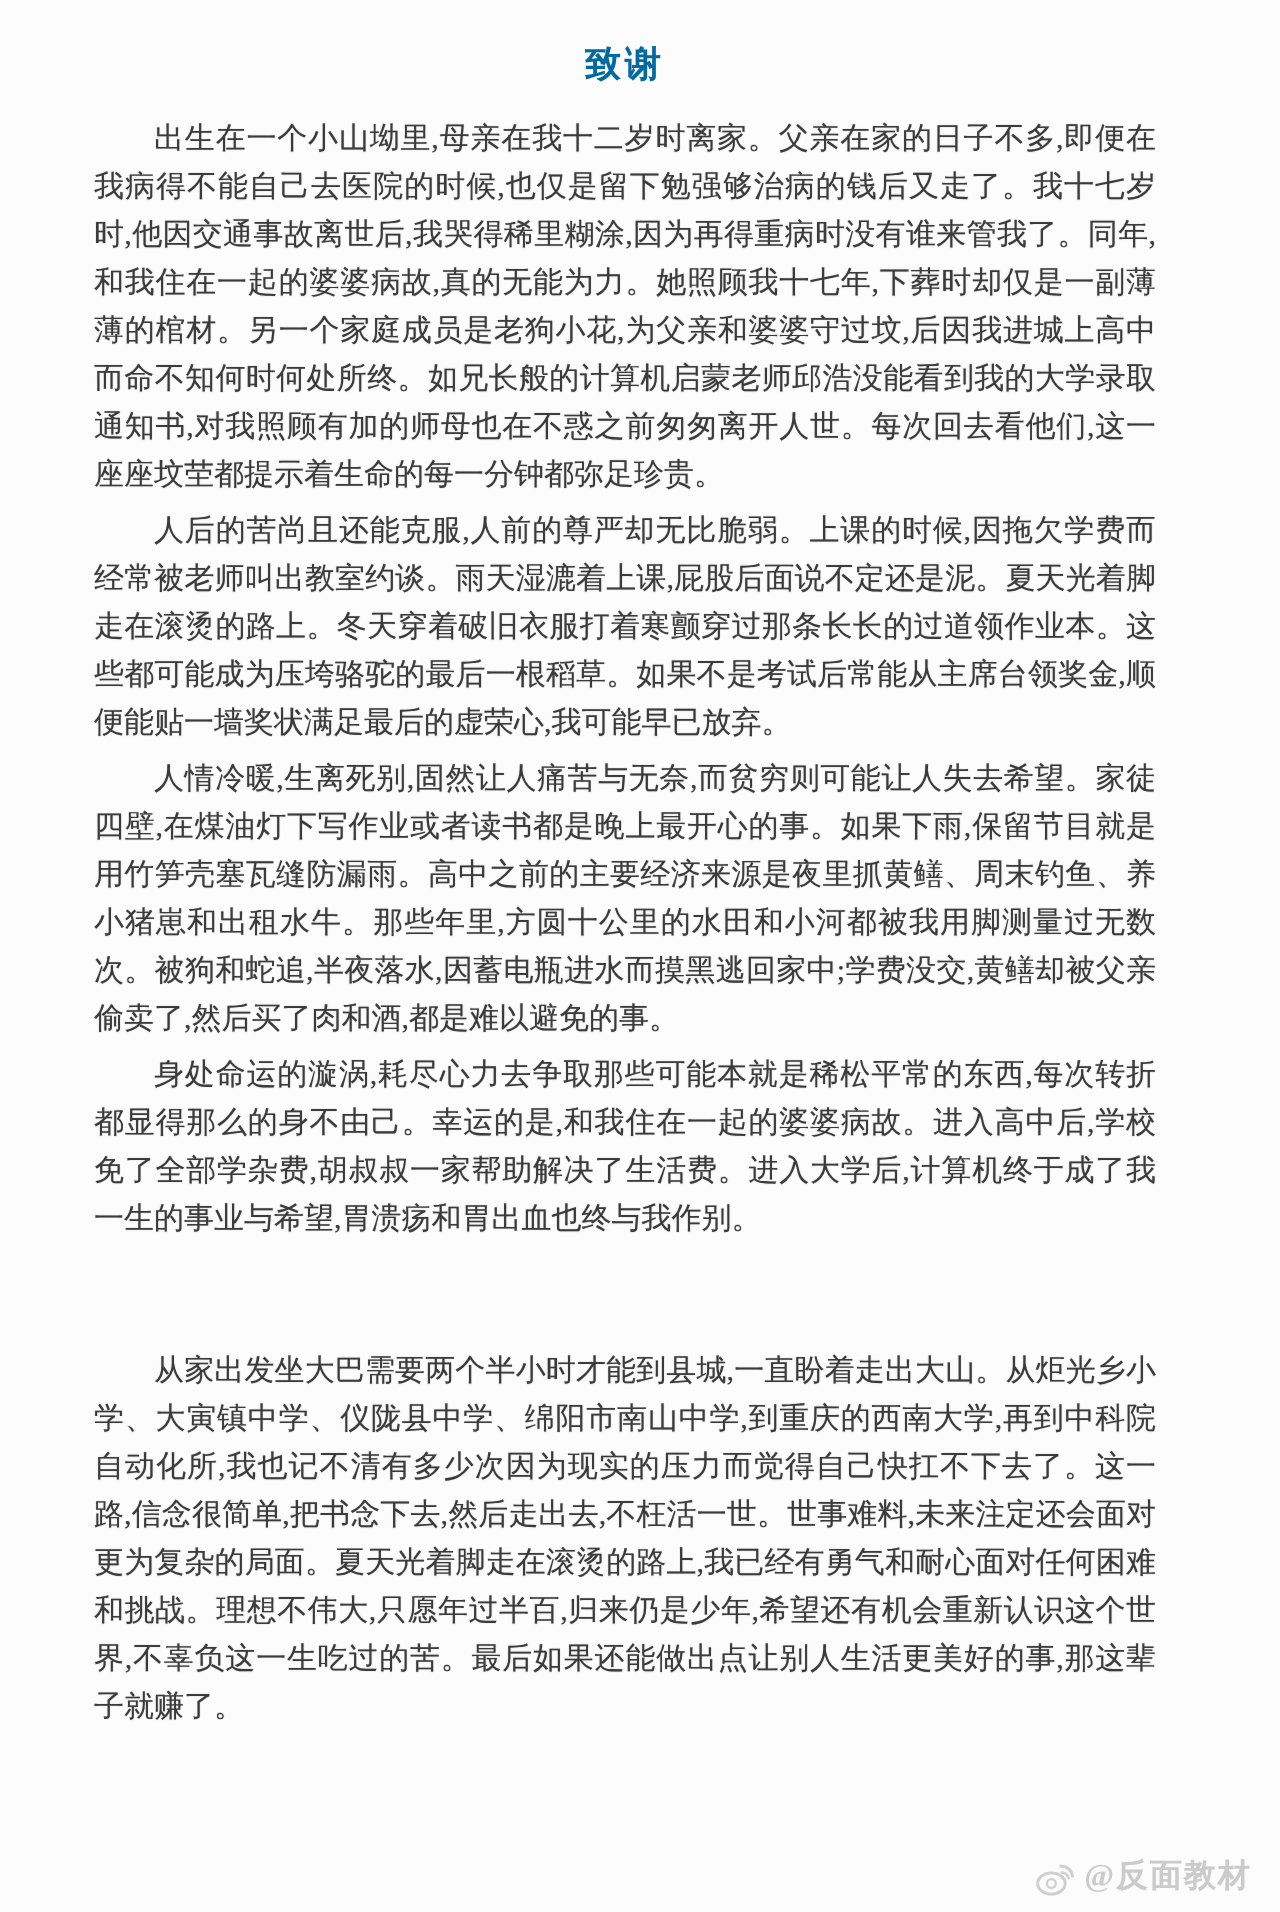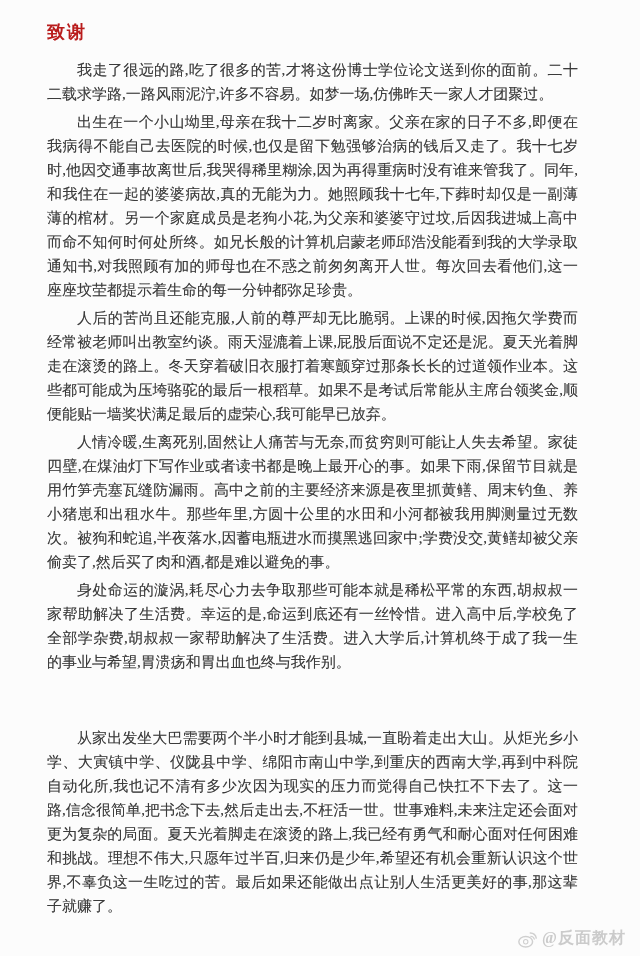--- a/index.html
+++ b/index.html
@@ -15,24 +15,24 @@
     background: #fcfcfc;
     box-sizing: border-box;
     padding: 12px 62px 0 47px;
     overflow: hidden;
     font-family: "Liberation Serif", "DejaVu Serif", serif;
     color: #3b3b3b;
   }
   .doc-title {
     font-size: 18px;
     font-weight: 700;
-    text-align: left;
+    text-align: center;
     letter-spacing: 2px;
     margin: 8px 0 14px 0;
-    color: #b91c1c;
+    color: #0369a1;
   }
   .doc-body p {
     font-size: 15px;
     line-height: 24px;
     text-align: justify;
     text-indent: 2em;
     margin: 0 0 4px 0;
     text-shadow: 0 0 0.6px rgba(70, 70, 70, 0.45);
     word-break: break-all;
   }
@@ -58,25 +58,24 @@
   }
 </style>
 </head>
 <body>
 
 <div class="page">
 
   <h1 class="doc-title">致谢</h1>
 
   <div class="doc-body">
-    <p>我走了很远的路,吃了很多的苦,才将这份博士学位论文送到你的面前。二十二载求学路,一路风雨泥泞,许多不容易。如梦一场,仿佛昨天一家人才团聚过。</p>
     <p>出生在一个小山坳里,母亲在我十二岁时离家。父亲在家的日子不多,即便在我病得不能自己去医院的时候,也仅是留下勉强够治病的钱后又走了。我十七岁时,他因交通事故离世后,我哭得稀里糊涂,因为再得重病时没有谁来管我了。同年,和我住在一起的婆婆病故,真的无能为力。她照顾我十七年,下葬时却仅是一副薄薄的棺材。另一个家庭成员是老狗小花,为父亲和婆婆守过坟,后因我进城上高中而命不知何时何处所终。如兄长般的计算机启蒙老师邱浩没能看到我的大学录取通知书,对我照顾有加的师母也在不惑之前匆匆离开人世。每次回去看他们,这一座座坟茔都提示着生命的每一分钟都弥足珍贵。</p>
     <p>人后的苦尚且还能克服,人前的尊严却无比脆弱。上课的时候,因拖欠学费而经常被老师叫出教室约谈。雨天湿漉着上课,屁股后面说不定还是泥。夏天光着脚走在滚烫的路上。冬天穿着破旧衣服打着寒颤穿过那条长长的过道领作业本。这些都可能成为压垮骆驼的最后一根稻草。如果不是考试后常能从主席台领奖金,顺便能贴一墙奖状满足最后的虚荣心,我可能早已放弃。</p>
     <p>人情冷暖,生离死别,固然让人痛苦与无奈,而贫穷则可能让人失去希望。家徒四壁,在煤油灯下写作业或者读书都是晚上最开心的事。如果下雨,保留节目就是用竹笋壳塞瓦缝防漏雨。高中之前的主要经济来源是夜里抓黄鳝、周末钓鱼、养小猪崽和出租水牛。那些年里,方圆十公里的水田和小河都被我用脚测量过无数次。被狗和蛇追,半夜落水,因蓄电瓶进水而摸黑逃回家中;学费没交,黄鳝却被父亲偷卖了,然后买了肉和酒,都是难以避免的事。</p>
-    <p>身处命运的漩涡,耗尽心力去争取那些可能本就是稀松平常的东西,胡叔叔一家帮助解决了生活费。幸运的是,命运到底还有一丝怜惜。进入高中后,学校免了全部学杂费,胡叔叔一家帮助解决了生活费。进入大学后,计算机终于成了我一生的事业与希望,胃溃疡和胃出血也终与我作别。</p>
+    <p>身处命运的漩涡,耗尽心力去争取那些可能本就是稀松平常的东西,每次转折都显得那么的身不由己。幸运的是,和我住在一起的婆婆病故。进入高中后,学校免了全部学杂费,胡叔叔一家帮助解决了生活费。进入大学后,计算机终于成了我一生的事业与希望,胃溃疡和胃出血也终与我作别。</p>
     <p class="new-page">从家出发坐大巴需要两个半小时才能到县城,一直盼着走出大山。从炬光乡小学、大寅镇中学、仪陇县中学、绵阳市南山中学,到重庆的西南大学,再到中科院自动化所,我也记不清有多少次因为现实的压力而觉得自己快扛不下去了。这一路,信念很简单,把书念下去,然后走出去,不枉活一世。世事难料,未来注定还会面对更为复杂的局面。夏天光着脚走在滚烫的路上,我已经有勇气和耐心面对任何困难和挑战。理想不伟大,只愿年过半百,归来仍是少年,希望还有机会重新认识这个世界,不辜负这一生吃过的苦。最后如果还能做出点让别人生活更美好的事,那这辈子就赚了。</p>
   </div>
 
   <div class="watermark">
     <span>
       <svg width="22" height="22" viewBox="0 0 24 24" fill="none">
         <ellipse cx="9.5" cy="15" rx="7.5" ry="5.8" stroke="#cbcbcb" stroke-width="1.6"></ellipse>
         <circle cx="9.5" cy="15" r="2.4" stroke="#cbcbcb" stroke-width="1.2"></circle>
         <path d="M14.5 5.5 q5.5 0.2 6.5 5.5" stroke="#cbcbcb" stroke-width="1.6" stroke-linecap="round"></path>
         <path d="M15 9 q3.2 0.2 3.9 3.2" stroke="#cbcbcb" stroke-width="1.3" stroke-linecap="round"></path>

